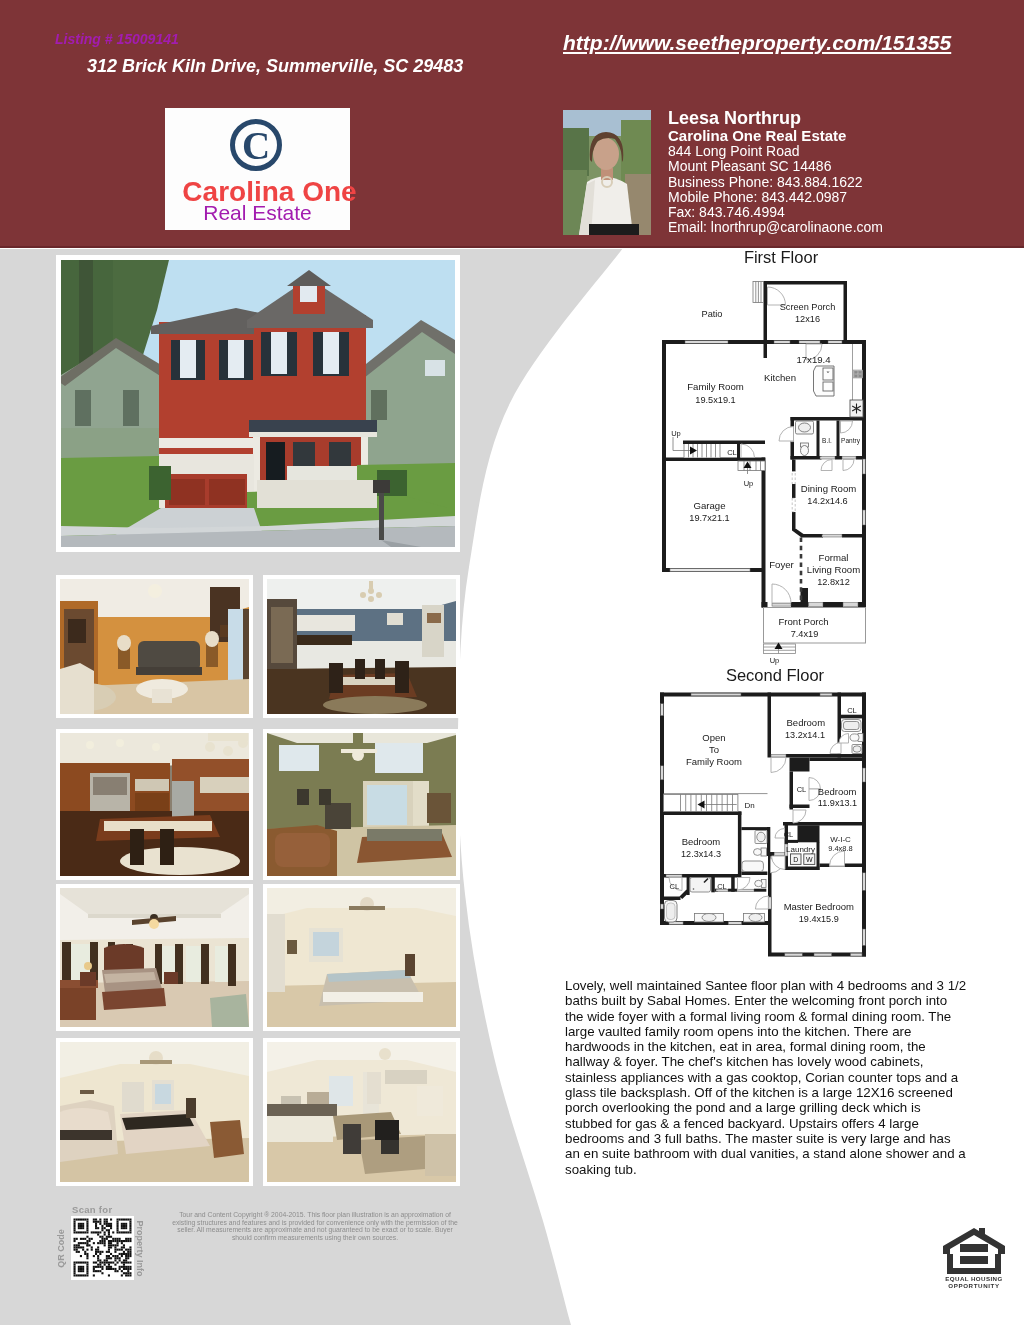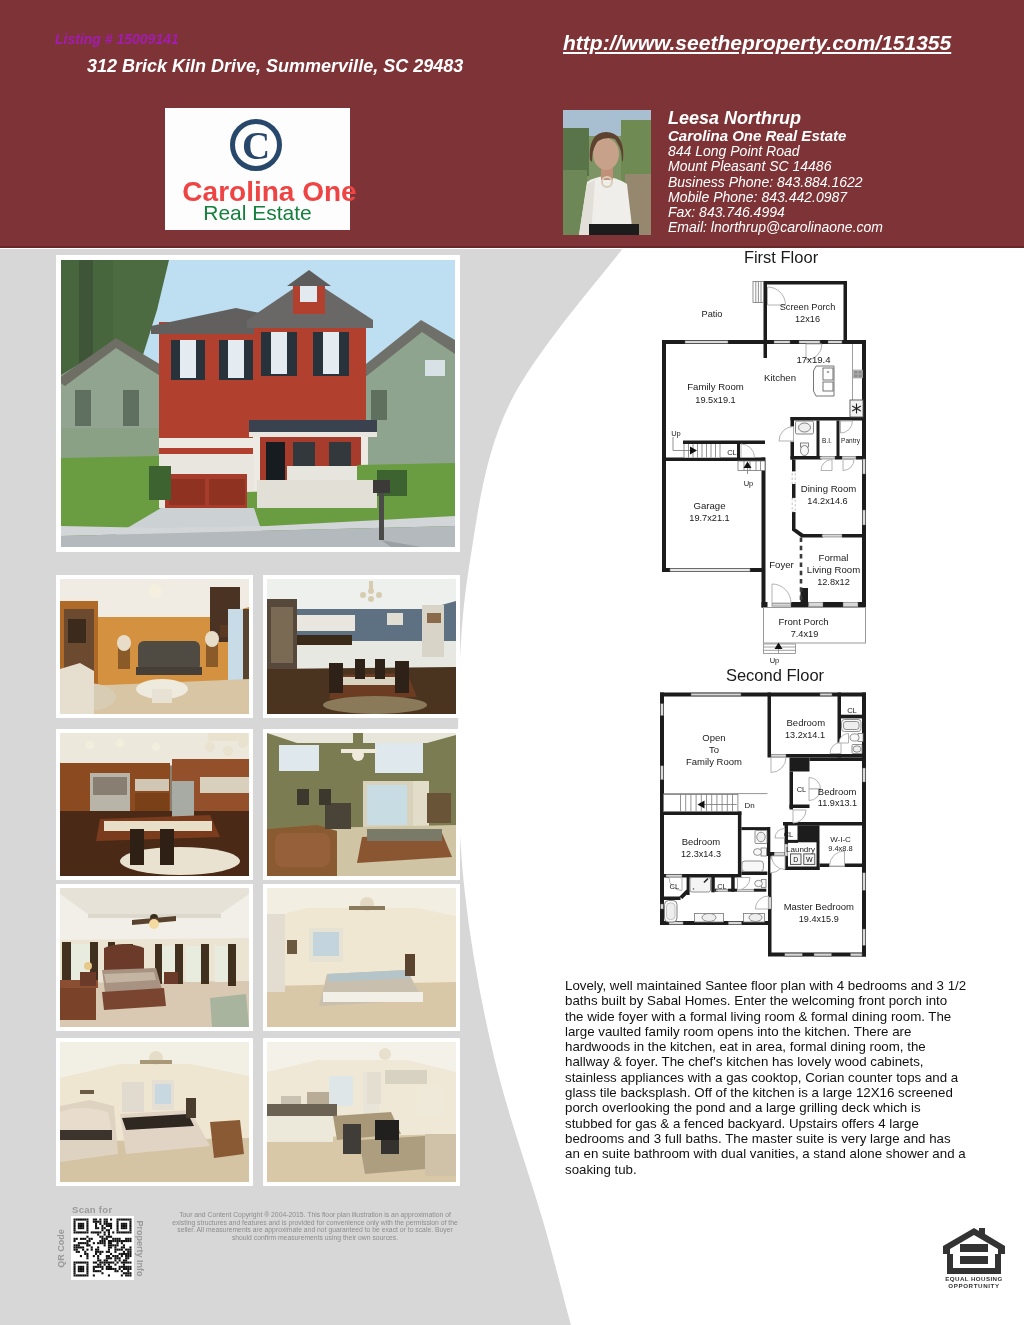--- a/index.html
+++ b/index.html
@@ -25,21 +25,21 @@
 
 <div class="abs" style="left:165px;top:108px;width:185px;height:122px;background:#fdfdfd;">
 
   <svg class="abs" style="left:65px;top:11px;" width="52" height="52" viewBox="0 0 52 52">
     <circle cx="26" cy="26" r="23.5" fill="none" stroke="#28486b" stroke-width="5"></circle>
     <text x="26" y="40" font-family="Liberation Serif,serif" font-size="39" font-weight="bold" fill="#28486b" text-anchor="middle">C</text>
   </svg>
 
   <div class="abs" style="left:0;top:70px;width:209px;text-align:center;color:#ef4444;font-weight:bold;font-size:28px;line-height:28px;">Carolina One</div>
 
-  <div class="abs" style="left:0;top:94px;width:185px;text-align:center;color:#15803d;font-size:21px;line-height:21px;">Real Estate</div>
+  <div class="abs" style="left:0;top:94px;width:185px;text-align:center;color:#a21caf;font-size:21px;line-height:21px;">Real Estate</div>
 </div>
 
 <div class="abs" style="left:563px;top:110px;width:88px;height:125px;background:#8a9a72;overflow:hidden;">
   <svg width="88" height="125" viewBox="0 0 88 125">
     <rect x="0" y="0" width="88" height="125" fill="#7d9464"></rect>
     <rect x="0" y="0" width="88" height="26" fill="#a8bfd2"></rect>
     <rect x="0" y="18" width="26" height="48" fill="#587448"></rect>
     <rect x="58" y="10" width="30" height="66" fill="#6f8a52"></rect>
     <rect x="62" y="64" width="26" height="61" fill="#96886e"></rect>
     <rect x="0" y="60" width="24" height="65" fill="#6d8756"></rect>
@@ -55,21 +55,21 @@
     <ellipse cx="43" cy="44" rx="13" ry="16" fill="#c8a18a"></ellipse>
 
     <path d="M28 48 Q26 22 43 22 Q61 22 59 48 Q59 32 52 29 Q43 26 35 31 Q28 35 28 48 Z" fill="#5f4130"></path>
     <path d="M27 50 Q25 28 38 24 L33 34 Q29 40 29 52 Z" fill="#5f4130"></path>
     <path d="M60 50 Q62 28 49 24 L55 34 Q59 40 59 52 Z" fill="#5f4130"></path>
 
     <circle cx="44" cy="72" r="5" fill="none" stroke="#d8cdb8" stroke-width="2"></circle>
   </svg>
 </div>
 
-<div class="abs" style="left:668px;top:109px;color:#fff;font-size:14px;line-height:15.3px;font-style:italic;">
+<div class="abs" style="left:668px;top:109px;color:#fff;font-size:14px;line-height:15.3px;">
   <div style="font-size:18px;font-weight:bold;line-height:19px;">Leesa Northrup</div>
   <div style="font-size:15px;font-weight:bold;line-height:16px;">Carolina One Real Estate</div>
   <div>844 Long Point Road</div>
   <div>Mount Pleasant SC 14486</div>
   <div>Business Phone: 843.884.1622</div>
   <div>Mobile Phone: 843.442.0987</div>
   <div>Fax: 843.746.4994</div>
   <div>Email: lnorthrup@carolinaone.com</div>
 </div>
 

